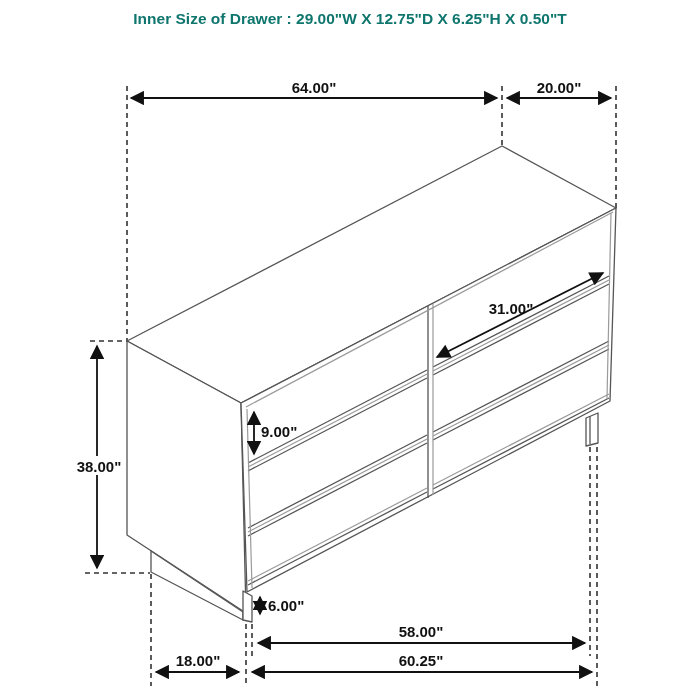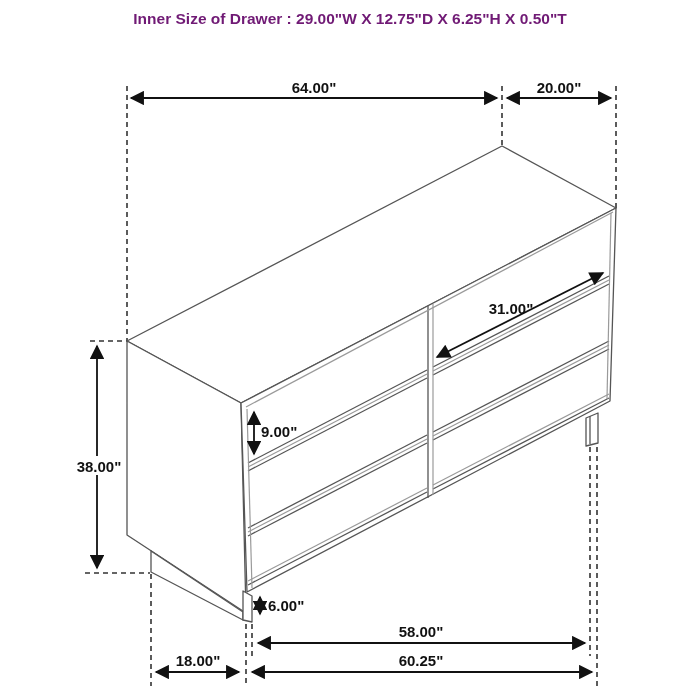--- a/index.html
+++ b/index.html
@@ -1,19 +1,19 @@
 <!DOCTYPE html>
 <html><head>
 <meta charset="utf-8">
 <style>
   html,body{margin:0;padding:0;background:#fff;}
   .page{position:relative;width:700px;height:700px;background:#fff;overflow:hidden;
         font-family:"Liberation Sans",sans-serif;}
   .title{position:absolute;top:10px;left:0;width:700px;text-align:center;
-         font-size:15.5px;font-weight:bold;color:#701a75;letter-spacing:0px;}
+         font-size:15.5px;font-weight:bold;color:#0f766e;letter-spacing:0px;}
   svg{position:absolute;top:0;left:0;}
   .dimtext{font-family:"Liberation Sans",sans-serif;font-size:15px;font-weight:bold;fill:#111;}
 </style>
 </head>
 <body>
 
 <div class="page">
   <div class="title">Inner Size of Drawer : 29.00"W X 12.75"D X 6.25"H X 0.50"T</div>
 
   <svg width="700" height="700" viewBox="0 0 700 700">

